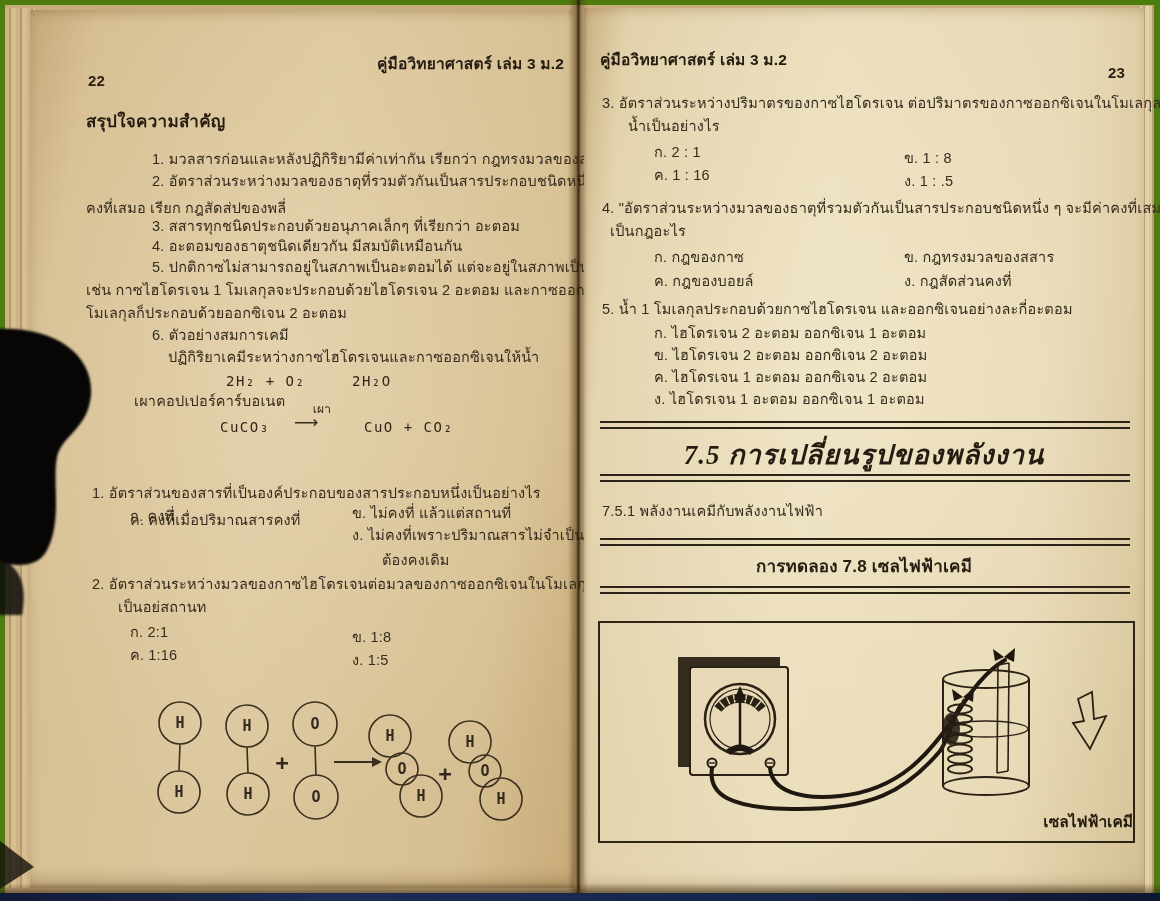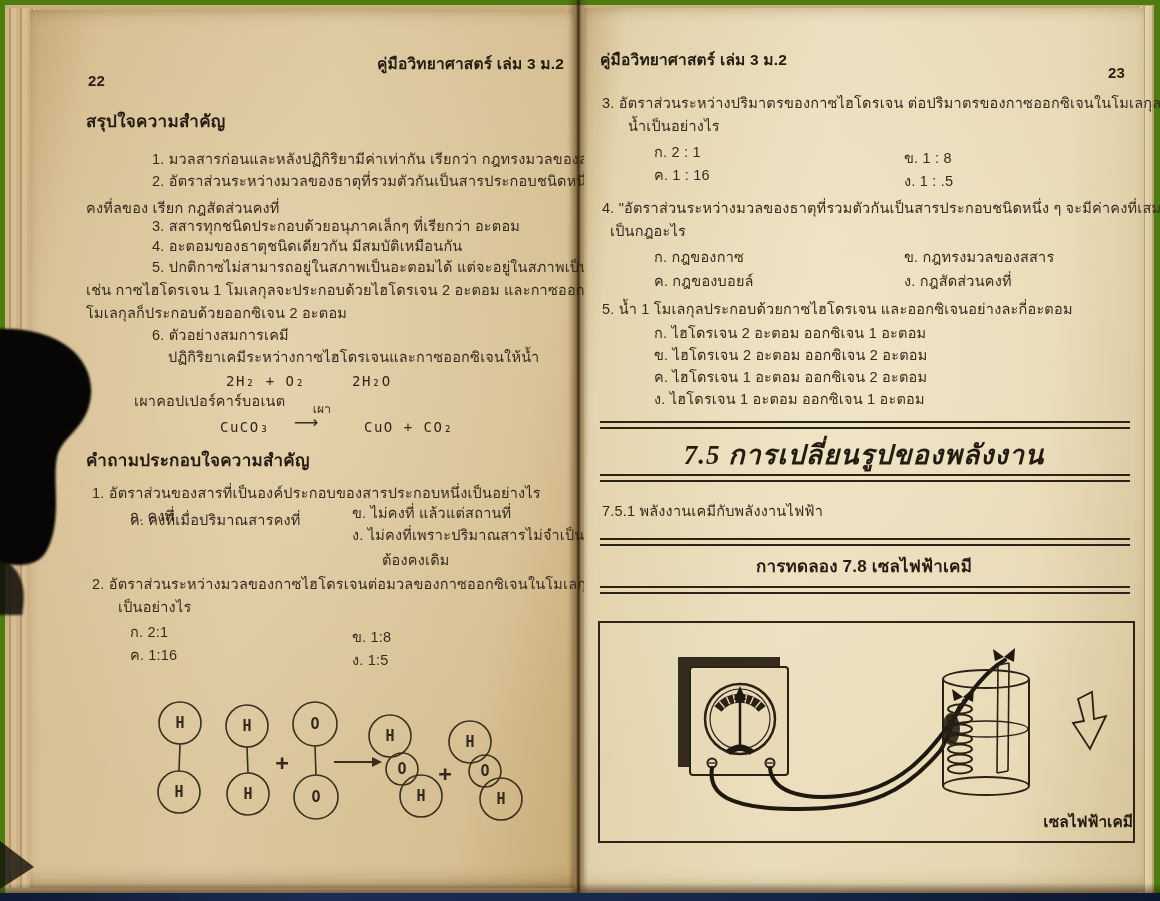--- a/index.html
+++ b/index.html
@@ -81,48 +81,47 @@
   <div id="right-edge-stripes"></div>
 
   <div id="page-left">
     <div class="t title" style="right:10px; top:44px;">คู่มือวิทยาศาสตร์ เล่ม 3 ม.2</div>
     <div class="t bold" style="left:58px; top:61px; font-size:15px;">22</div>
 
     <div class="t h1" style="left:56px; top:101px;">สรุปใจความสำคัญ</div>
 
     <div class="t" style="left:122px; top:140px;">1.  มวลสารก่อนและหลังปฏิกิริยามีค่าเท่ากัน  เรียกว่า  กฎทรงมวลของสสาร</div>
     <div class="t" style="left:122px; top:162px;">2.  อัตราส่วนระหว่างมวลของธาตุที่รวมตัวกันเป็นสารประกอบชนิดหนึ่งๆ  จะมีค่า</div>
-    <div class="t" style="left:56px;  top:189px;">คงที่ลของ  เรียก  กฎสัดส่วนคงที่</div>
+    <div class="t" style="left:56px;  top:189px;">คงที่เสมอ  เรียก  กฎสัดส่ปของพลี่</div>
     <div class="t" style="left:122px; top:207px;">3.  สสารทุกชนิดประกอบด้วยอนุภาคเล็กๆ  ที่เรียกว่า  อะตอม</div>
     <div class="t" style="left:122px; top:227px;">4.  อะตอมของธาตุชนิดเดียวกัน  มีสมบัติเหมือนกัน</div>
     <div class="t" style="left:122px; top:248px;">5.  ปกติกาซไม่สามารถอยู่ในสภาพเป็นอะตอมได้  แต่จะอยู่ในสภาพเป็นโมเลกุล</div>
     <div class="t" style="left:56px;  top:271px;">เช่น  กาซไฮโดรเจน 1 โมเลกุลจะประกอบด้วยไฮโดรเจน 2 อะตอม  และกาซออกซิเจน 1</div>
     <div class="t" style="left:56px;  top:294px;">โมเลกุลก็ประกอบด้วยออกซิเจน 2 อะตอม</div>
     <div class="t" style="left:122px; top:316px;">6.  ตัวอย่างสมการเคมี</div>
     <div class="t" style="left:138px; top:338px;">ปฏิกิริยาเคมีระหว่างกาซไฮโดรเจนและกาซออกซิเจนให้น้ำ</div>
 
     <div class="t mono" style="left:196px; top:362px;">2H₂  +  O₂</div>
     <div class="t mono" style="left:322px; top:362px;text-align:center;">2H₂O</div>
     <div class="t" style="left:104px; top:382px;">เผาคอปเปอร์คาร์บอเนต</div>
     <div class="t mono" style="left:190px; top:408px;">CuCO₃</div>
     <div class="t" style="left:268px; top:392px; font-size:12px; text-align:center; width:48px;">เผา</div>
     <div class="t" style="left:264px; top:402px; font-size:17px;">⟶</div>
     <div class="t mono" style="left:334px; top:408px;">CuO  +  CO₂</div>
 
-    <div class="t h1" style="left:56px; top:440px;">คำถามประกอบใจความสำคัญ</div>
 
     <div class="t" style="left:62px;  top:474px;">1.  อัตราส่วนของสารที่เป็นองค์ประกอบของสารประกอบหนึ่งเป็นอย่างไร</div>
     <div class="t" style="left:100px; top:497px;">ก.  คงที่</div>
     <div class="t" style="left:322px; top:494px;">ข.  ไม่คงที่  แล้วแต่สถานที่</div>
     <div class="t" style="left:100px; top:501px;">ค.  คงที่เมื่อปริมาณสารคงที่</div>
     <div class="t" style="left:322px; top:516px;">ง.  ไม่คงที่เพราะปริมาณสารไม่จำเป็น</div>
     <div class="t" style="left:352px; top:541px;">ต้องคงเดิม</div>
 
     <div class="t" style="left:62px;  top:565px;">2.  อัตราส่วนระหว่างมวลของกาซไฮโดรเจนต่อมวลของกาซออกซิเจนในโมเลกุลของน้ำ</div>
-    <div class="t" style="left:88px;  top:588px;">เป็นอย่างไร</div>
+    <div class="t" style="left:88px;  top:588px;">เป็นอย่สถานท</div>
     <div class="t" style="left:100px; top:613px;">ก.  2:1</div>
     <div class="t" style="left:322px; top:618px;">ข.  1:8</div>
     <div class="t" style="left:100px; top:636px;">ค.  1:16</div>
     <div class="t" style="left:322px; top:641px;">ง.  1:5</div>
 
     <svg id="molecule-diagram" style="left:112px; top:686px;" width="410" height="140" viewBox="0 0 410 140">
       <g stroke="#3a2f1f" stroke-width="1.6" fill="none">
         <circle cx="38" cy="27" r="21"></circle>
         <circle cx="37" cy="96" r="21"></circle>
         <line x1="38" y1="48" x2="37" y2="75"></line>

